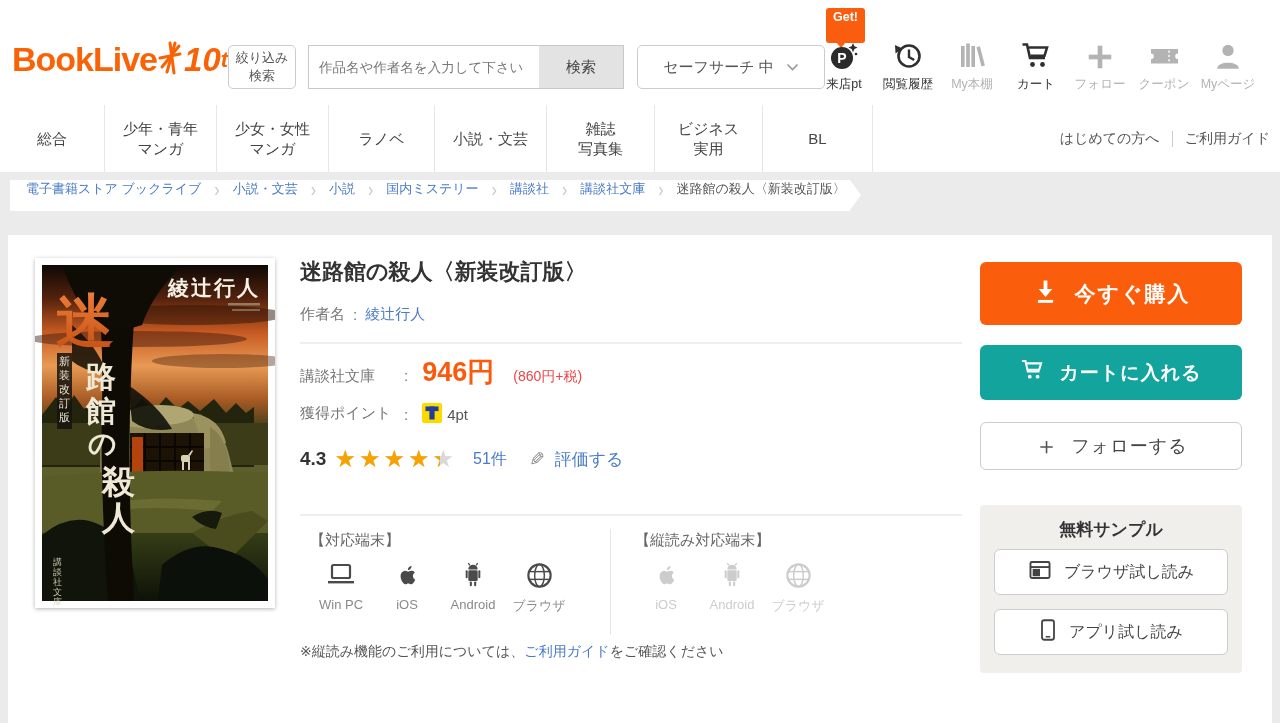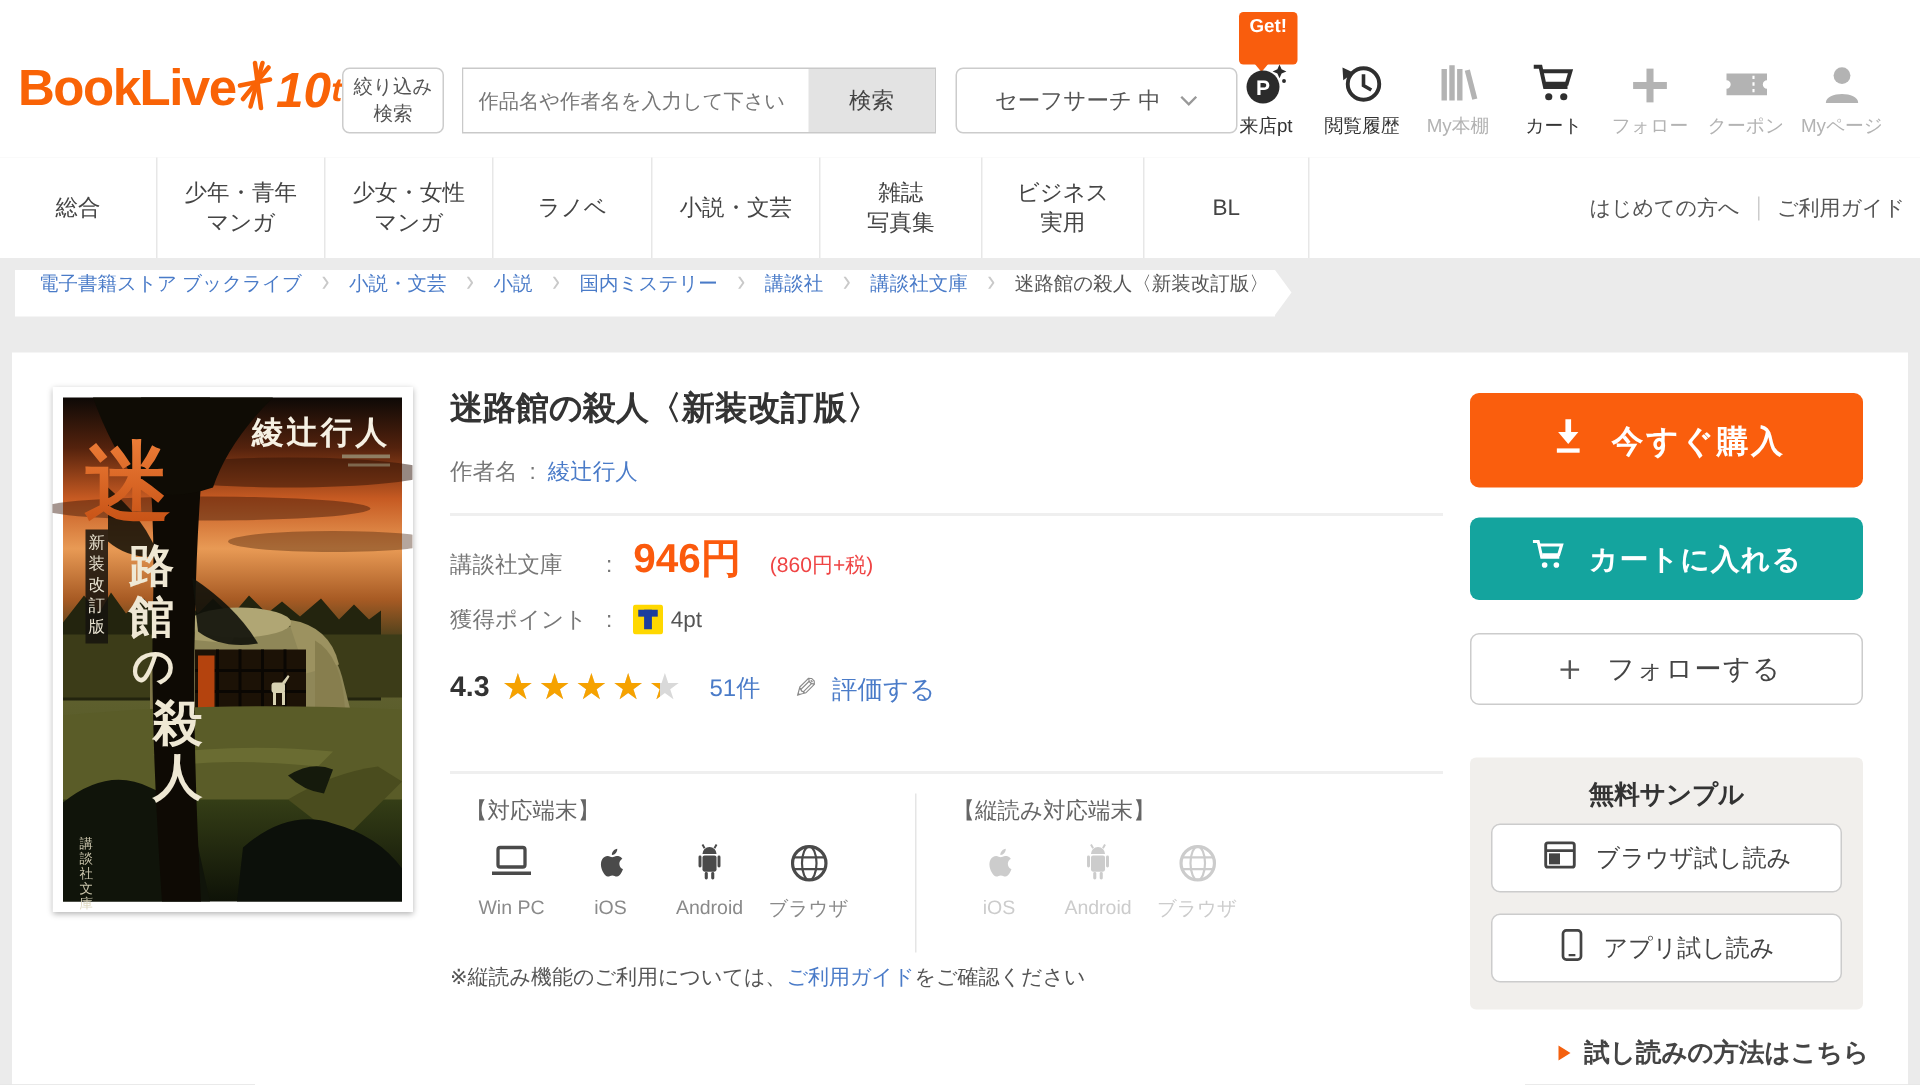--- a/index.html
+++ b/index.html
@@ -53,21 +53,21 @@
   .p-title{position:absolute;left:292px;top:22px;font-size:22px;font-weight:bold;color:#333;white-space:nowrap}
   .author-row{position:absolute;left:292px;top:70px;font-size:15px;color:#777;display:flex;gap:8px;align-items:center}
   .author-row a{color:#4a7bc8;text-decoration:none;font-size:15px}
   .hr1{position:absolute;left:292px;top:107px;width:662px;height:2px;background:#efefef}
   .hr2{position:absolute;left:292px;top:279px;width:662px;height:2px;background:#efefef}
   .price-row{position:absolute;left:292px;top:124px;display:flex;align-items:baseline}
   .price-row .lbl{width:104px;font-size:15px;color:#777}
   .price-row .colon{font-size:15px;color:#777;margin-right:14px}
   .price-val{font-size:27px;font-weight:bold;color:#fb5a0d;line-height:1}
   .tax{font-size:14px;color:#ef4444;margin-left:19px}
-  .points-row{position:absolute;left:292px;top:168px;display:flex;align-items:center}
+  .points-row{position:absolute;left:292px;top:168px;display:flex;align-items:flex-end}
   .points-row .lbl{width:104px;font-size:15px;color:#777}
   .points-row .colon{font-size:15px;color:#777;margin-right:14px}
   .tpoint{width:20px;height:20px;margin-right:5px}
   .points-val{font-size:15px;color:#555}
   .rating-row{position:absolute;left:292px;top:212px;display:flex;align-items:center}
   .rating-num{font-size:19px;font-weight:bold;color:#333;margin-right:8px}
   .stars{position:relative;display:inline-block;font-size:24px;letter-spacing:3px;line-height:1;color:#d9d9d9;white-space:nowrap}
   .stars .fill{position:absolute;left:0;top:0;overflow:hidden;color:#f6a200;white-space:nowrap}
   .review-link{font-size:16px;color:#4a7bc8;text-decoration:none;margin-left:16px}
   .pencil{font-size:19px;color:#8a8a8a;margin-left:22px;display:inline-block;transform:scaleX(-1)}
@@ -542,19 +542,15 @@
         <span data-interactable="false">
           <svg width="18" height="24" viewBox="0 0 24 30">
             <rect x="4" y="2" width="16" height="26" rx="3" fill="none" stroke="#444" stroke-width="2.4"></rect>
             <line x1="9" y1="24" x2="15" y2="24" stroke="#444" stroke-width="2"></line>
           </svg>
         </span>
         <span data-interactable="false">アプリ試し読み</span>
       </button>
     </div>
 
-    <a class="howto" data-interactable="true">
-      <span class="tri" data-interactable="false"></span>
-      <span class="txt" data-interactable="false">試し読みの方法はこちら</span>
-    </a>
 
   </div>
 </div>
 
 </body></html>

